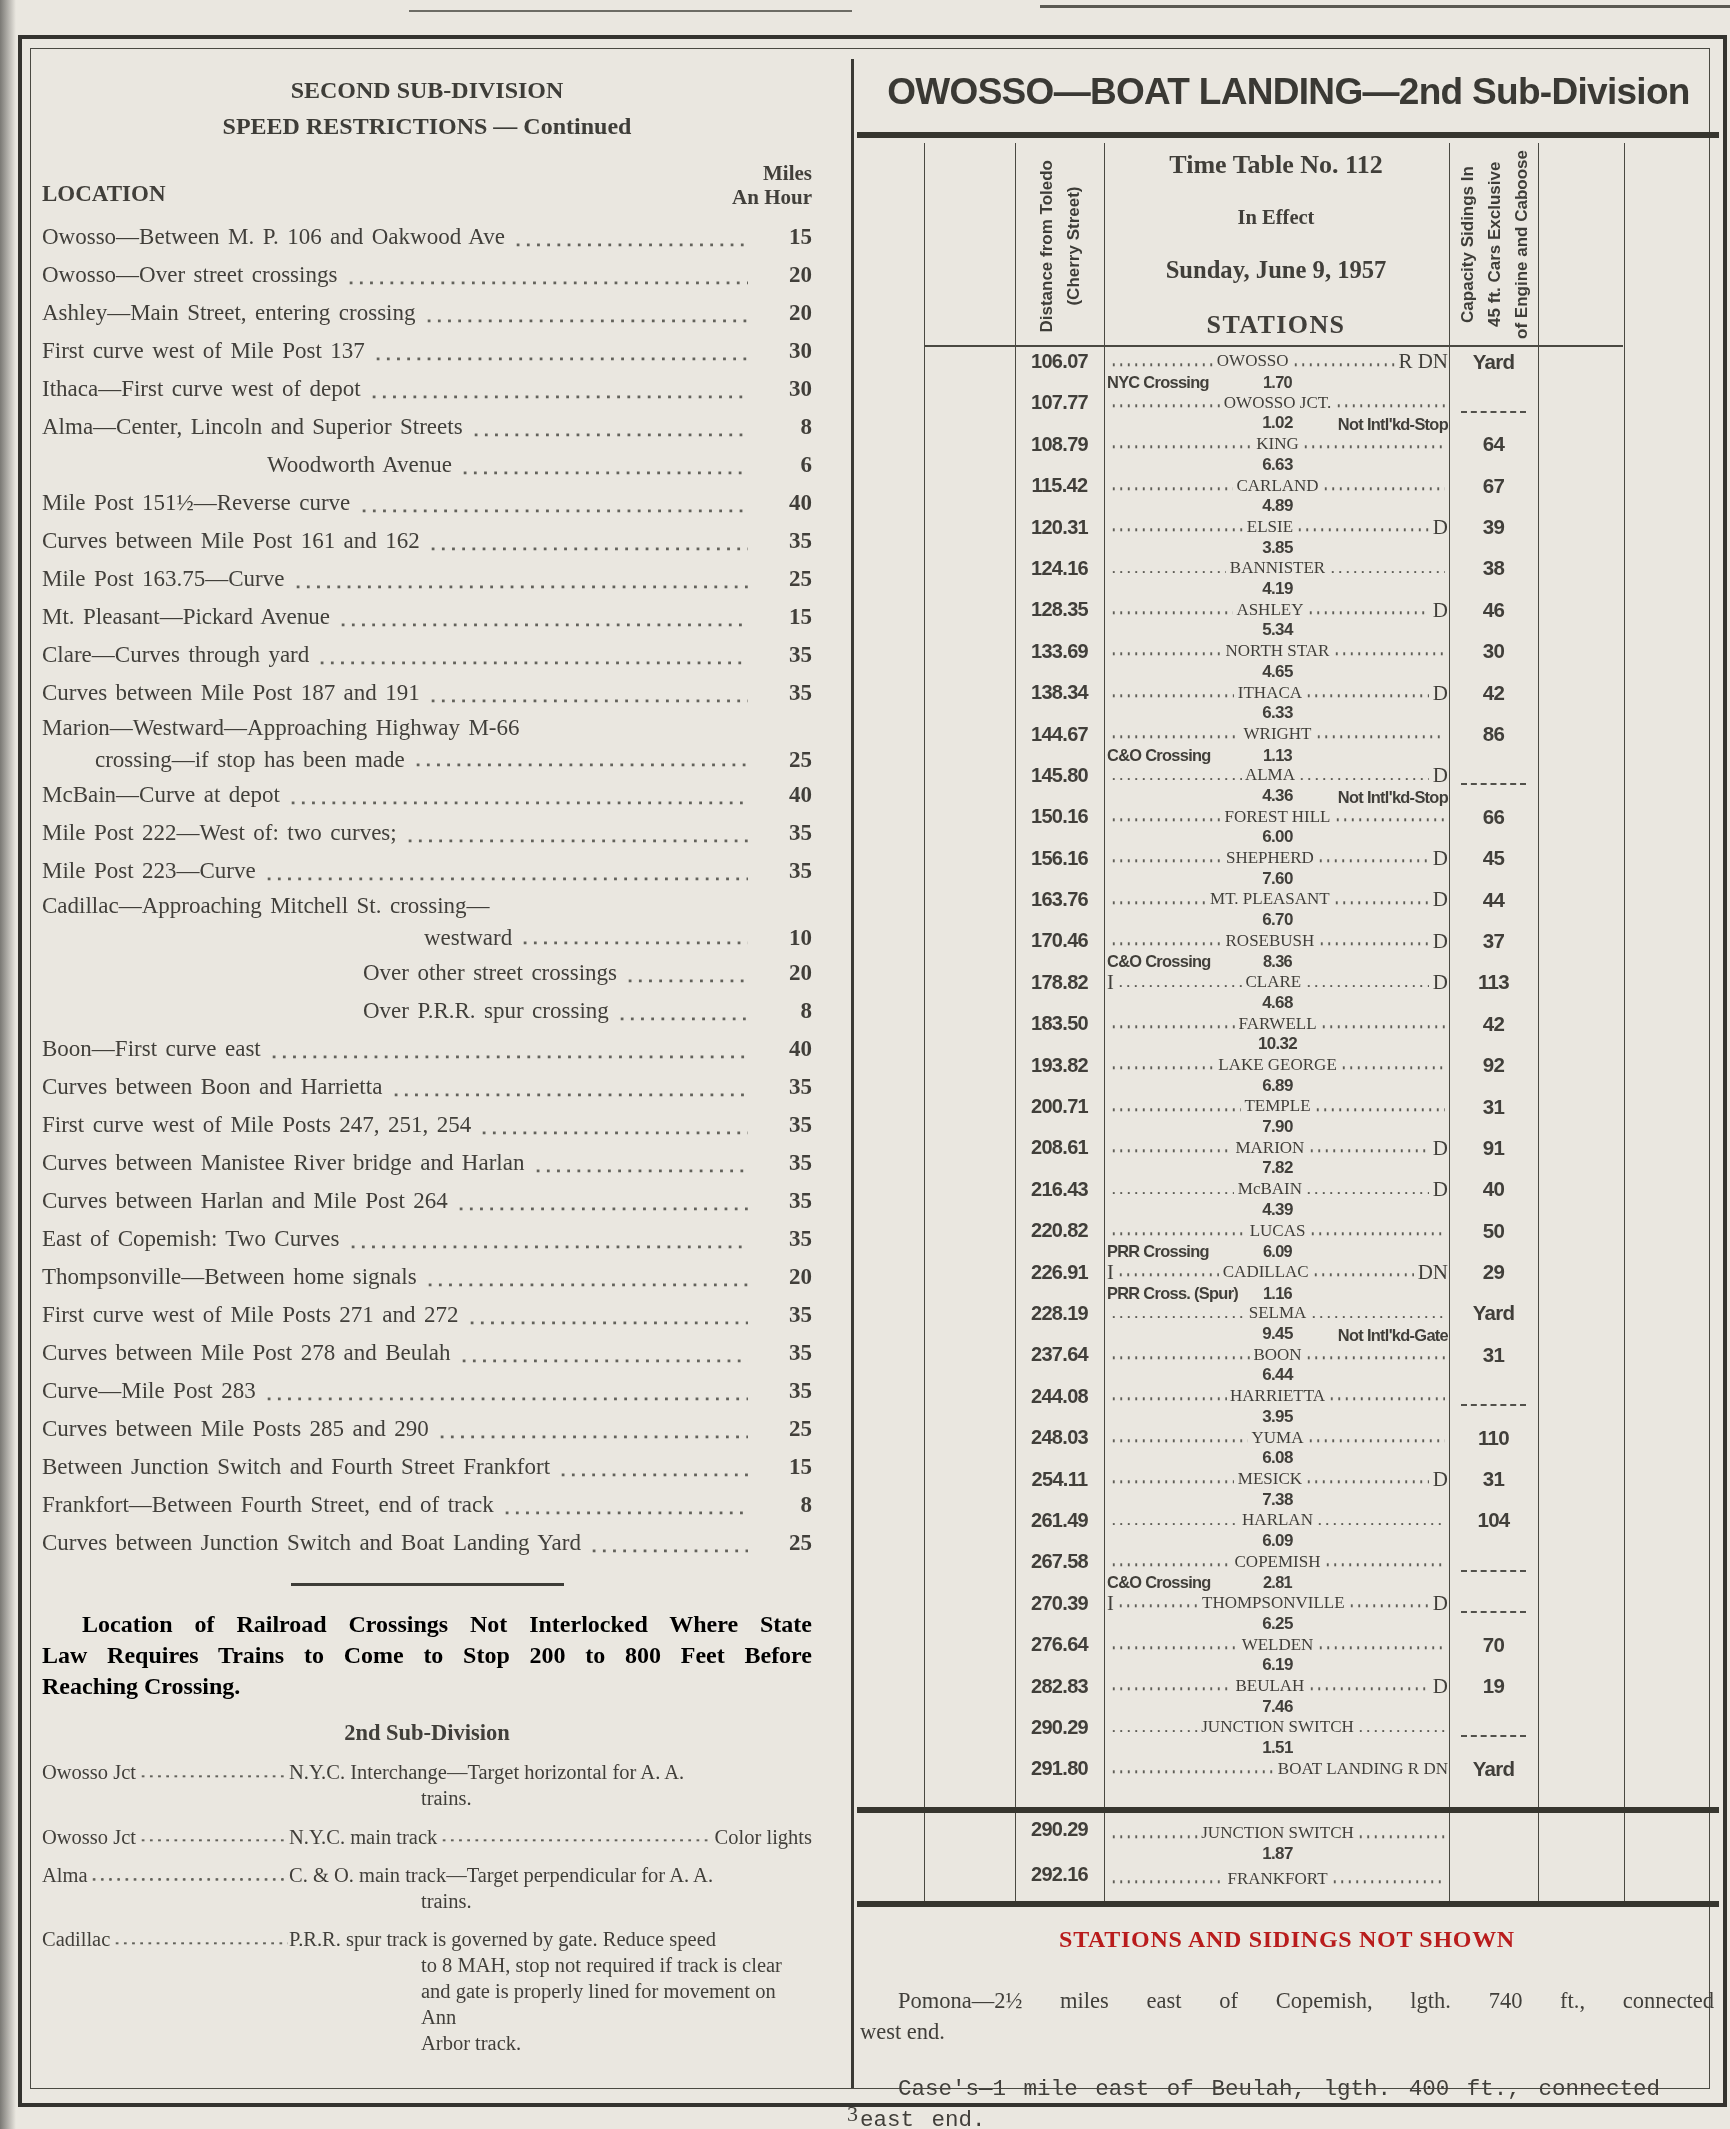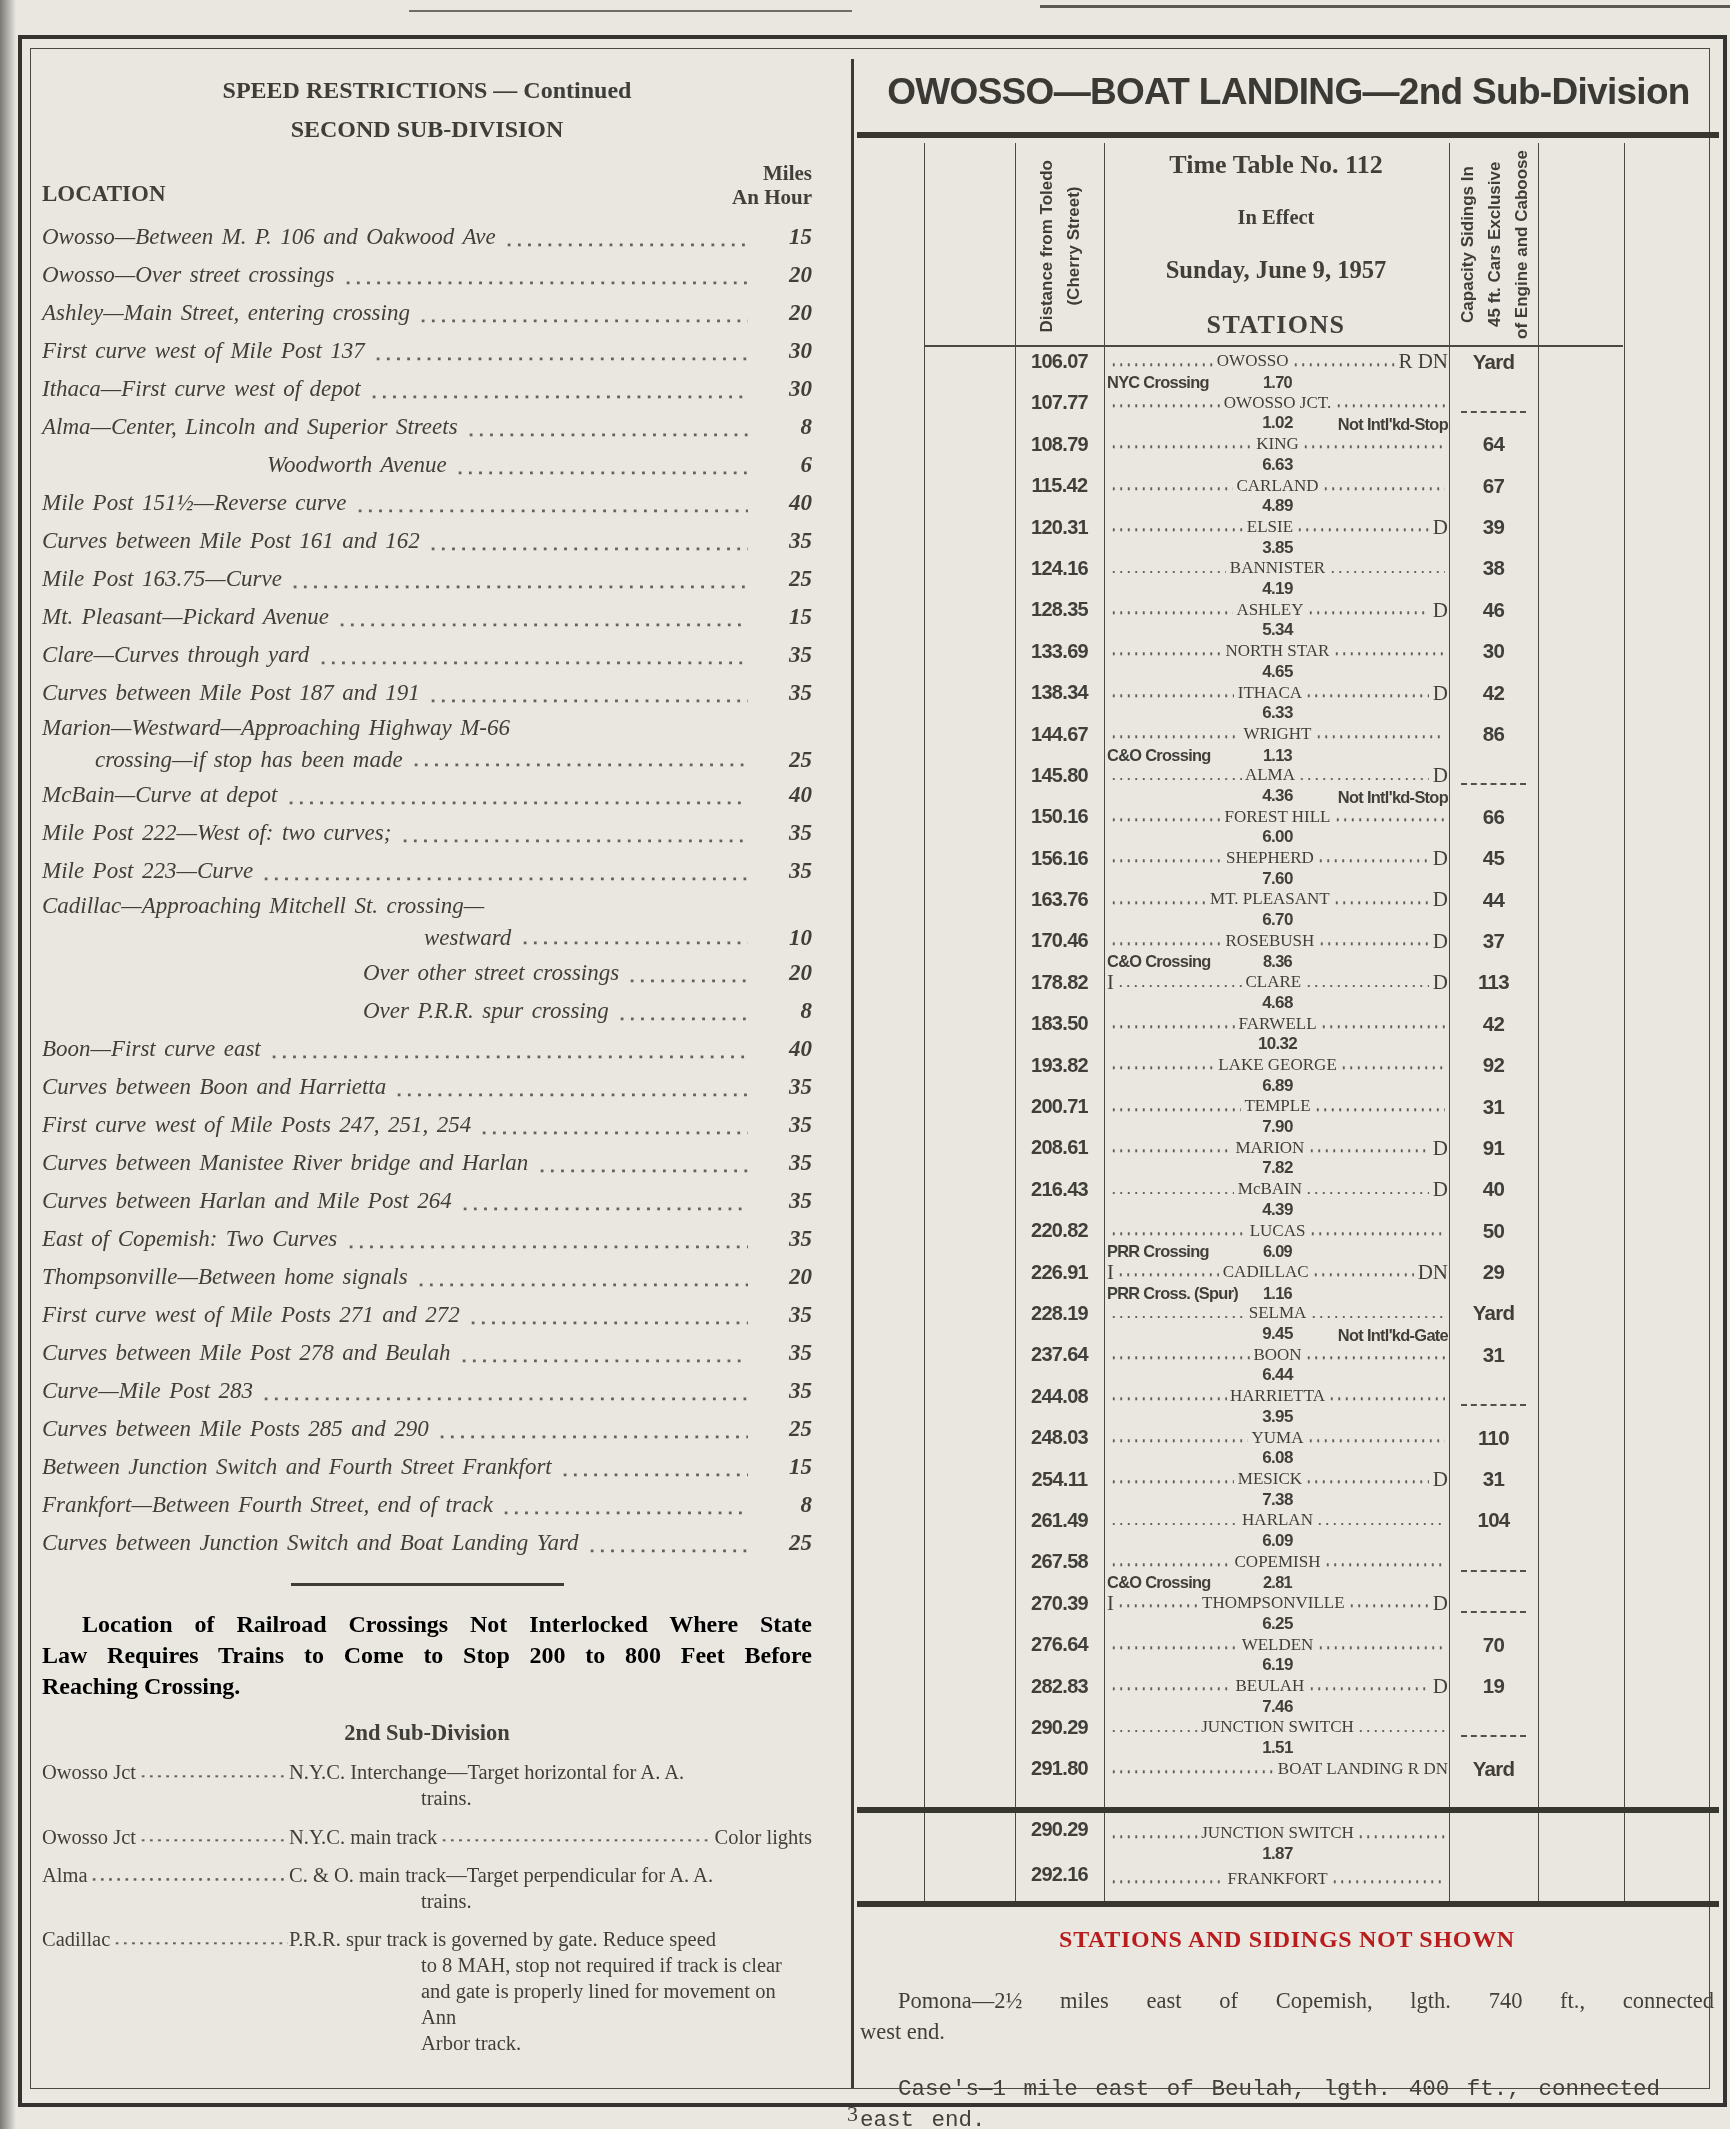--- a/index.html
+++ b/index.html
@@ -18,21 +18,21 @@
   .divider{position:absolute;left:851px;top:59px;width:2.7px;height:2029px;background:#3b3a35;}
 
   
   .left-col{position:absolute;left:42px;top:76px;width:770px;}
   .lc-title{font-weight:bold;font-size:24px;text-align:center;line-height:29px;color:#3e3d38;}
   .lc-title.t1{margin-bottom:9.6px;}
   .lc-title.t2{margin-bottom:6.8px;}
   .lc-head{position:relative;height:57px;margin-bottom:11px;}
   .lc-location{position:absolute;left:0;bottom:0;font-weight:bold;font-size:23px;}
   .lc-miles{position:absolute;right:0;bottom:-1.4px;text-align:right;font-weight:bold;font-size:21px;line-height:24px;}
-  .sr-line{display:flex;align-items:flex-end;height:38px;line-height:38px;font-size:23px;word-spacing:2.7px;font-style:italic;}
+  .sr-line{display:flex;align-items:flex-end;height:38px;line-height:38px;font-size:23px;word-spacing:2.7px;}
   .sr-line.first2,.sr-line.cont{height:32px;line-height:32px;}
   .ind1{padding-left:53px;}
   .ind2{padding-left:225px;}
   .ind3{padding-left:321px;}
   .ind4{padding-left:382px;}
   .ldr{flex:1;height:9px;margin:0 6.8px 6.1px 8.2px;align-self:flex-end;
        background-image:radial-gradient(circle,#63625b 1.4px,rgba(0,0,0,0) 1.6px);
        background-size:10.2px 10.2px;background-position:left bottom;background-repeat:repeat-x;}
   .sr-num{width:57px;text-align:right;font-weight:bold;font-size:23px;}
   .lc-rule{width:273px;border-top:3.4px solid #3e3d38;margin:20.5px auto 23px auto;}
@@ -114,22 +114,22 @@
 
 <div class="page">
   <div class="edge-left"></div>
   <div class="stray-line-1"></div>
   <div class="stray-line-2"></div>
   <div class="frame-outer"></div>
   <div class="frame-inner"></div>
   <div class="divider"></div>
 
   <section class="left-col">
+    <div class="lc-title t2">SECOND SUB-DIVISION</div>
     <div class="lc-title t1">SPEED RESTRICTIONS — Continued</div>
-    <div class="lc-title t2">SECOND SUB-DIVISION</div>
     <div class="lc-head">
       <span class="lc-location">LOCATION</span>
       <div class="lc-miles">
         <div>Miles</div>
         <div>An Hour</div>
       </div>
     </div>
     <div id="restrictions">
         <div class="sr-line ind0">
           <span class="sr-text">Owosso—Between M. P. 106 and Oakwood Ave</span>

